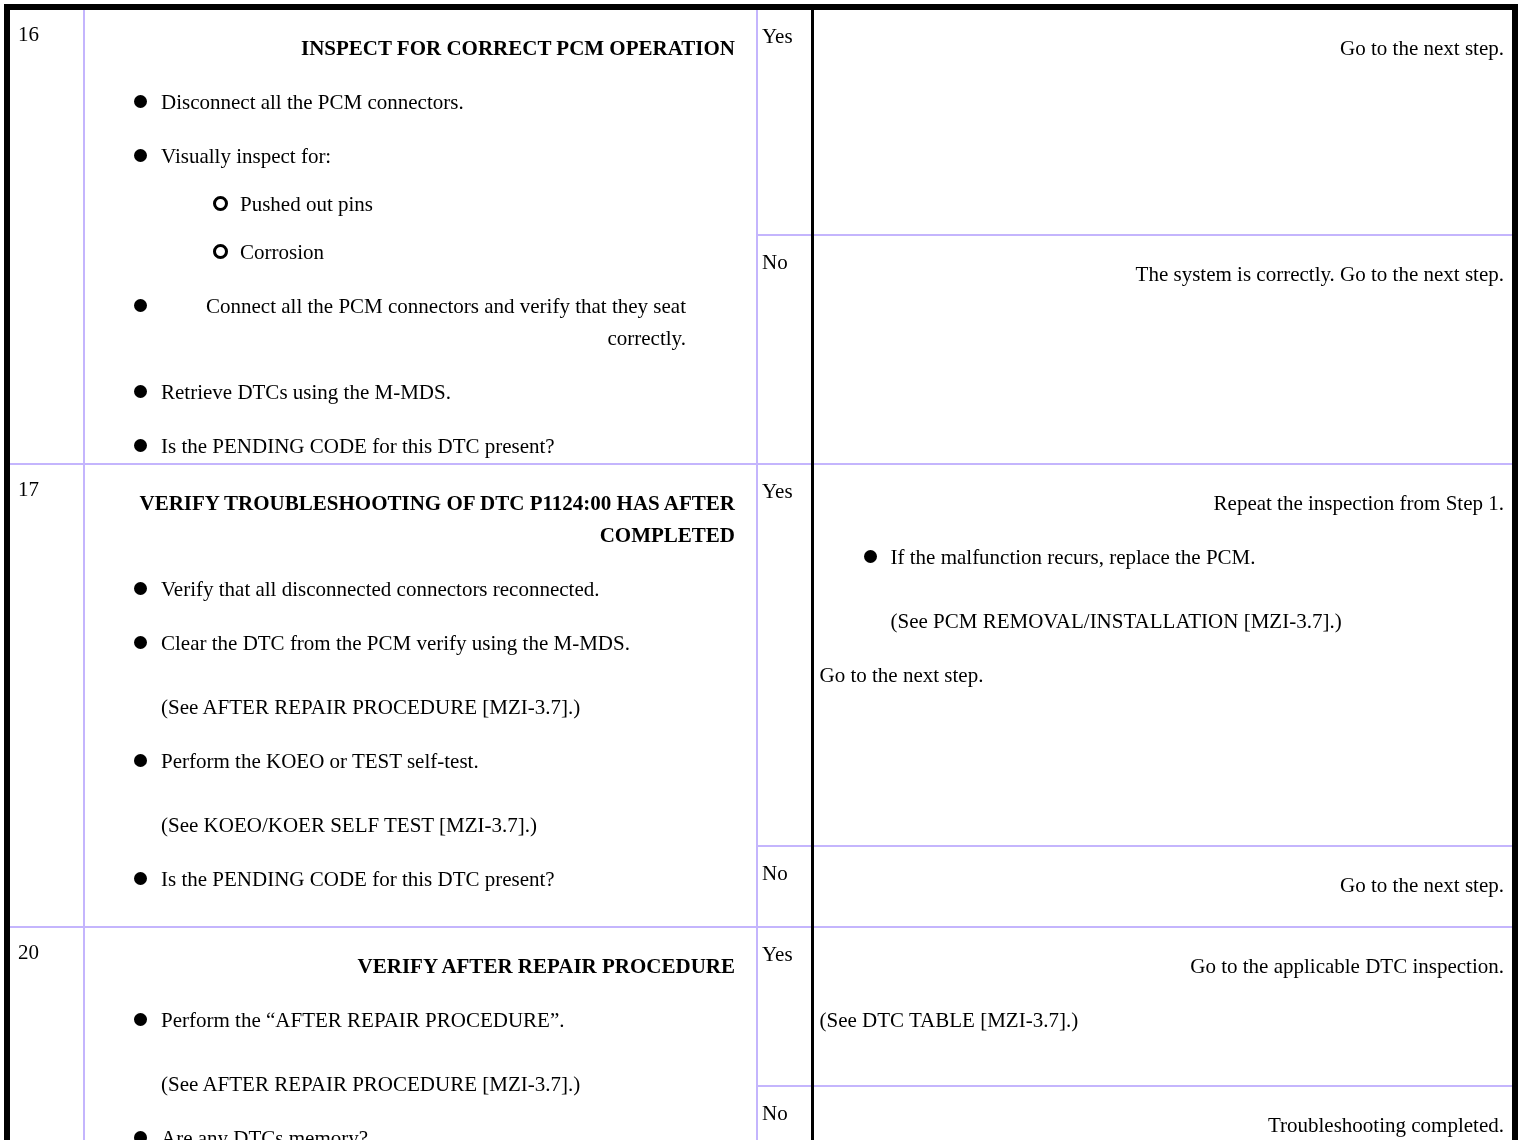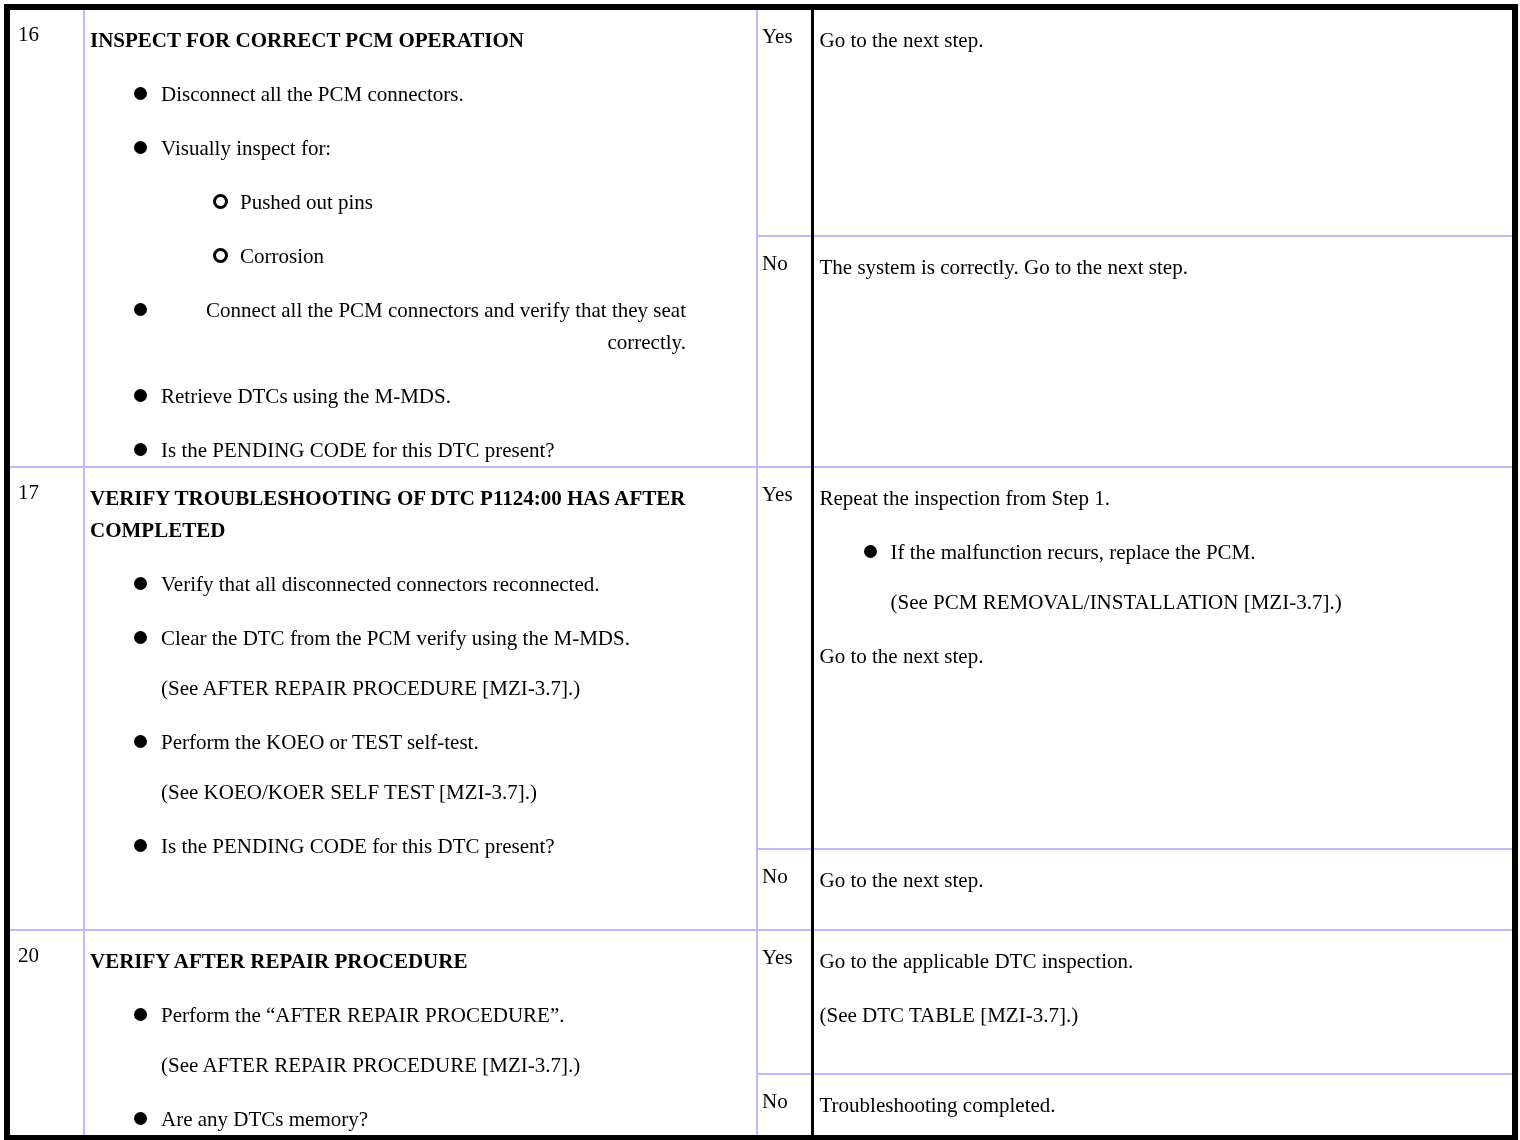--- a/index.html
+++ b/index.html
@@ -20,23 +20,23 @@
   td.c-insp{padding:10px 12px 0 5px;}
   td.c-ans{padding:10px 2px 0 4px;border-right:3px solid #000;}
   td.c-act{padding:10px 8px 0 6px;}
   tr.r16a{height:228px;} tr.r16b{height:229px;}
   tr.r17a{height:382px;} tr.r17b{height:81px;}
   tr.r18a{height:144px;} tr.r18b{height:64px;}
 
   .t-title{font-weight:bold;max-width:645px;}
   .line{margin-top:22px;}
   .li{display:flex;margin-top:22px;padding-left:44px;text-align:right;}
-  .li-sub{display:flex;margin-top:22px;padding-left:123px;}
-  .ref{margin-top:18px;padding-left:71px;}
-  td > :first-child{margin-top:4px;}
+  .li-sub{display:flex;margin-top:16px;padding-left:123px;}
+  .ref{margin-top:32px;padding-left:71px;}
+  td > :first-child{margin-top:12px;text-align:right;}
   .dot{flex:0 0 auto;width:13px;height:13px;background:#000;border-radius:50%;margin:9px 14px 0 0;}
   .circ{flex:0 0 auto;width:9px;height:9px;border:3px solid #000;border-radius:50%;background:#fff;margin:8px 12px 0 0;}
   .c-insp .li .txt{max-width:525px;}
 </style>
 </head>
 <body>
 
 <table class="grid">
   <colgroup>
     <col style="width:77px">

